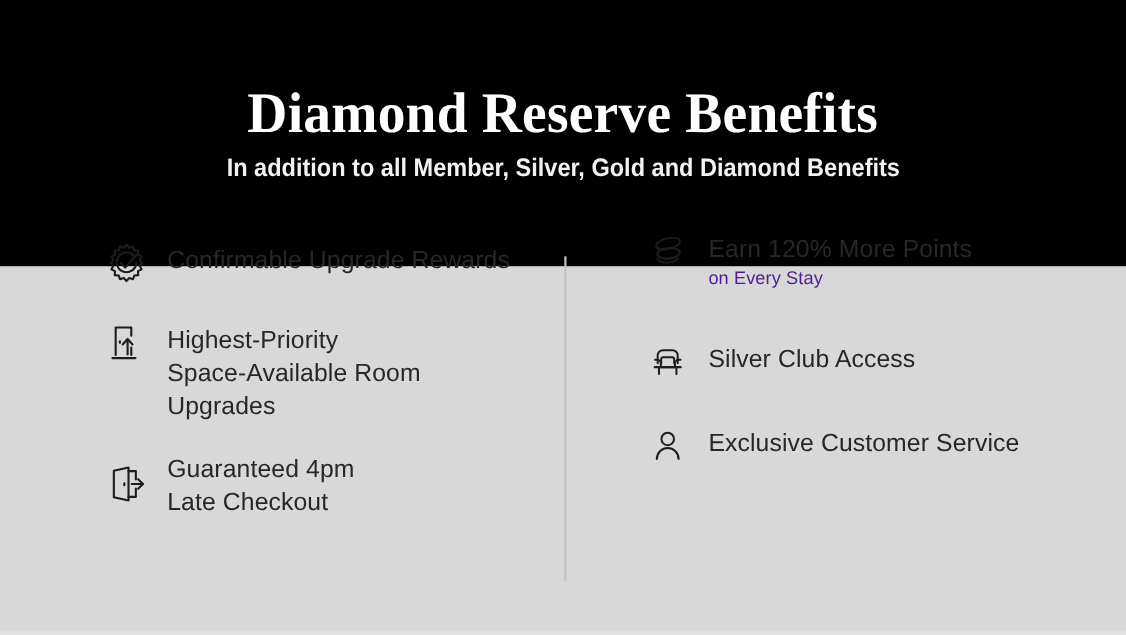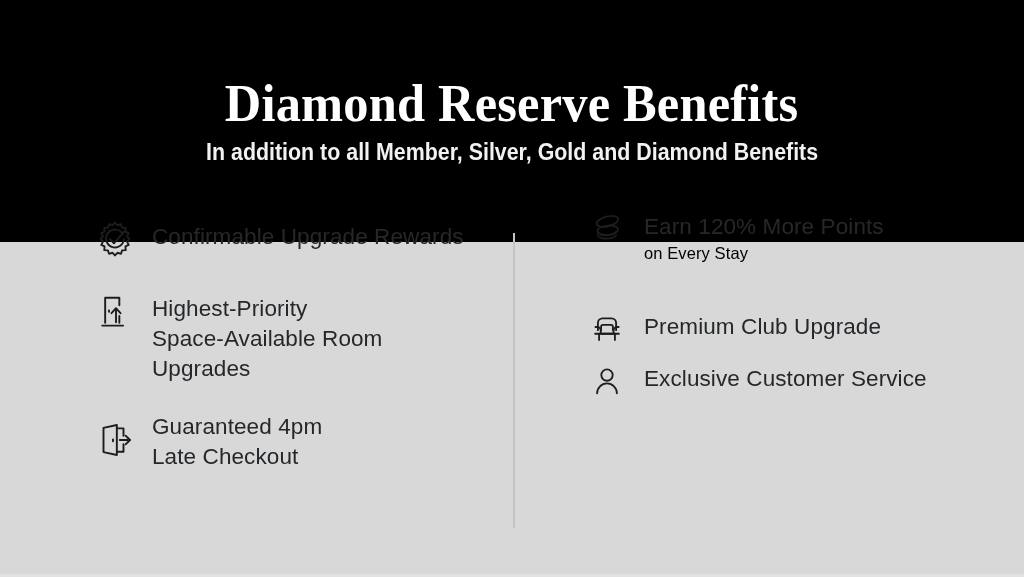--- a/index.html
+++ b/index.html
@@ -96,32 +96,32 @@
     color: #25282b;
     font-weight: 400;
     letter-spacing: 0.1px;
     white-space: pre-line;
     padding-top: 5px;
   }
   .benefit-sub {
     display: block;
     font-size: 16.5px;
     line-height: 23px;
-    color: #000000;
+    color: #4c1d95;
     letter-spacing: 0.1px;
   }
 
   
   .row-l0 { top: 30px;  left: 0; }
   .row-l1 { top: 102px; left: 0; }
   .row-l2 { top: 220px; left: 0; align-items: center; }
   
   .row-r0 { top: 20px;  left: 0; }
   .row-r1 { top: 120px; left: 0; }
-  .row-r2 { top: 172px; left: 0; }
+  .row-r2 { top: 196px; left: 0; }
 
   .icon-gap { width: 12px; flex: 0 0 auto; }
 
   .bottom-edge {
     position: absolute;
     left: 0;
     bottom: 0;
     width: 1024px;
     height: 3px;
     background: #e2e2e2;
@@ -214,21 +214,21 @@
           <svg width="38" height="38" viewBox="0 0 48 48" fill="none" stroke="#1d1d1d" stroke-width="2.3" stroke-linecap="round" stroke-linejoin="round">
             <path d="M12.5 25.5v-9a6 6 0 0 1 6-6h11a6 6 0 0 1 6 6v9"></path>
             <path d="M16.5 25.5v-4.2a2.6 2.6 0 0 1 2.6-2.6h9.8a2.6 2.6 0 0 1 2.6 2.6v4.2"></path>
             <path d="M9.5 21.5h2.2a4.4 4.4 0 0 1 4.4 4.4v4.1h16.2v-4.1a4.4 4.4 0 0 1 4.4-4.4h2"></path>
             <path d="M9 30h30"></path>
             <path d="M14 30v8"></path>
             <path d="M34 30v8"></path>
           </svg>
         </span>
         <span class="icon-gap"></span>
-        <span class="benefit-text">Premium Club Upgrade</span>
+        <span class="benefit-text">Silver Club Access</span>
       </div>
 
       <div class="benefit row-r2">
         <span class="benefit-icon">
           <svg width="38" height="38" viewBox="0 0 48 48" fill="none" stroke="#1d1d1d" stroke-width="2.3" stroke-linecap="round" stroke-linejoin="round">
             <circle cx="24" cy="16.5" r="7.2"></circle>
             <path d="M11.5 39.5a12.5 12.5 0 0 1 25 0"></path>
           </svg>
         </span>
         <span class="icon-gap"></span>

